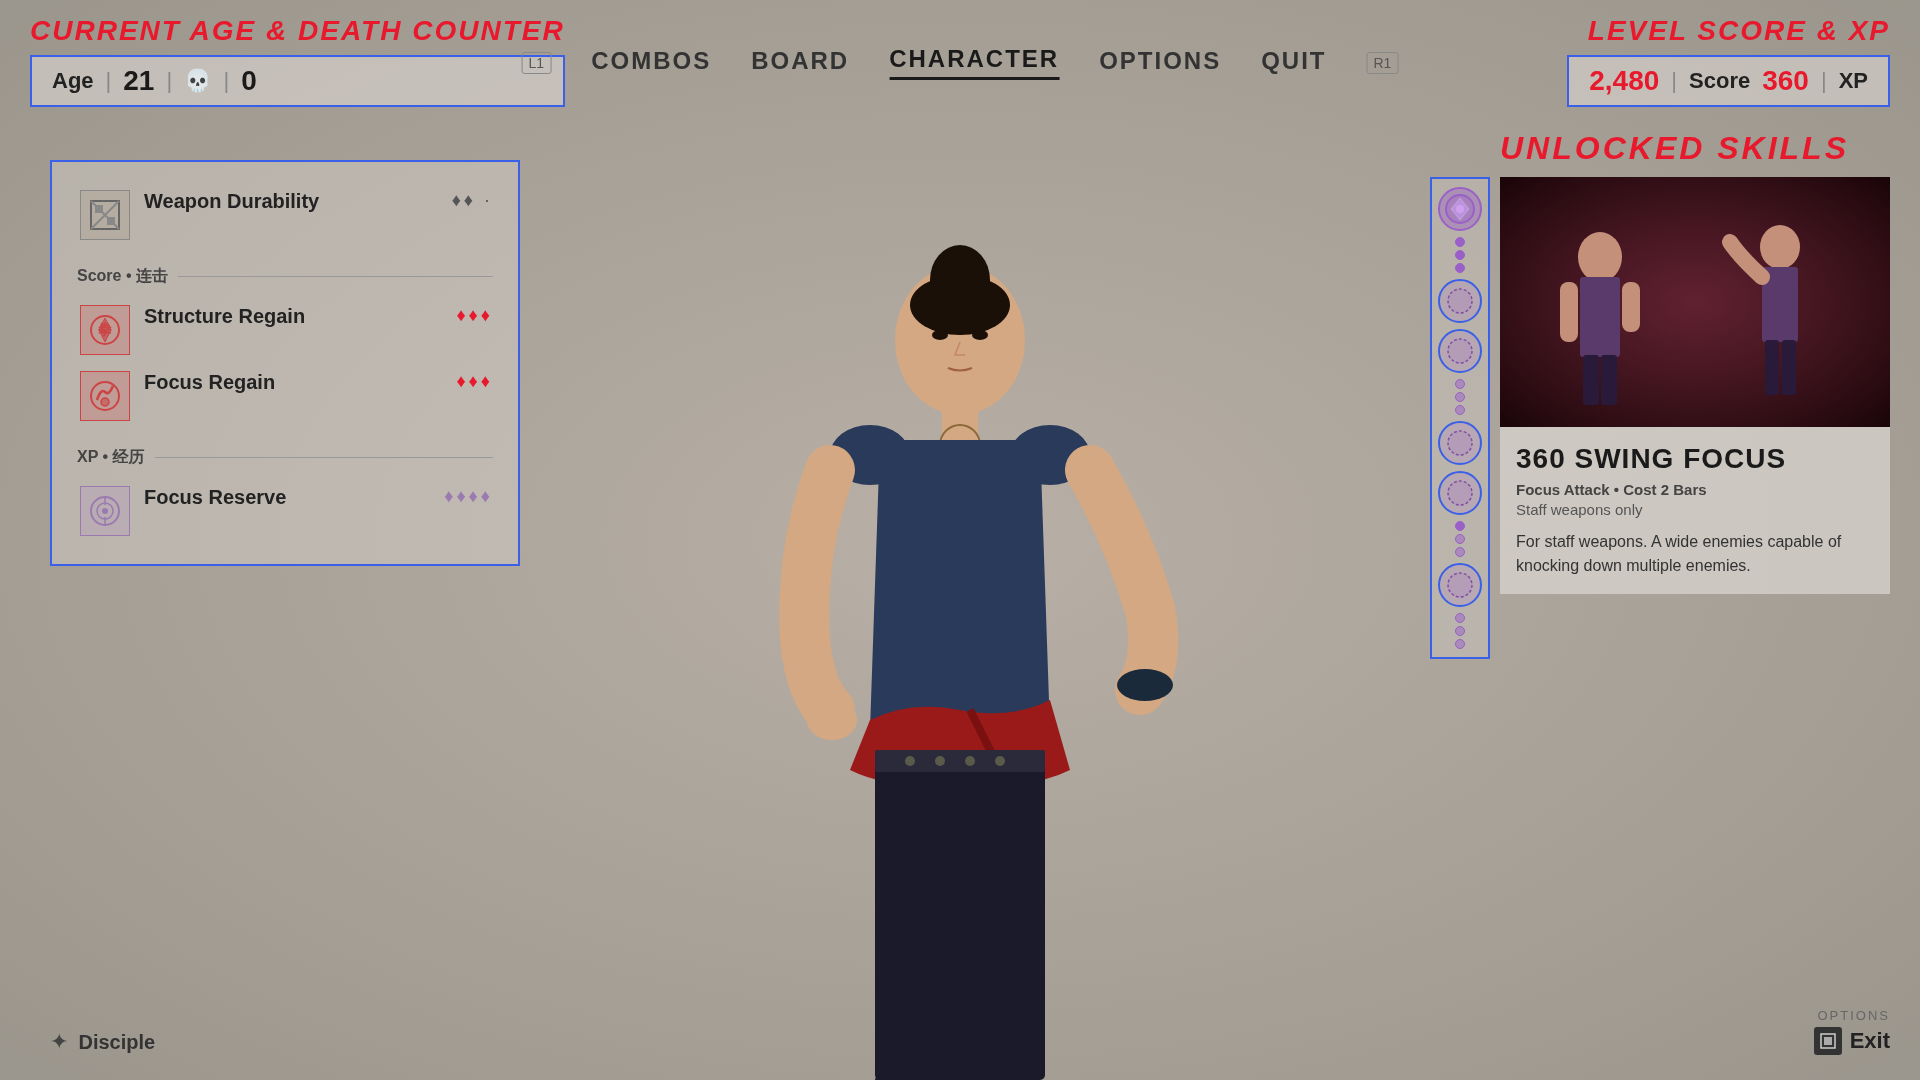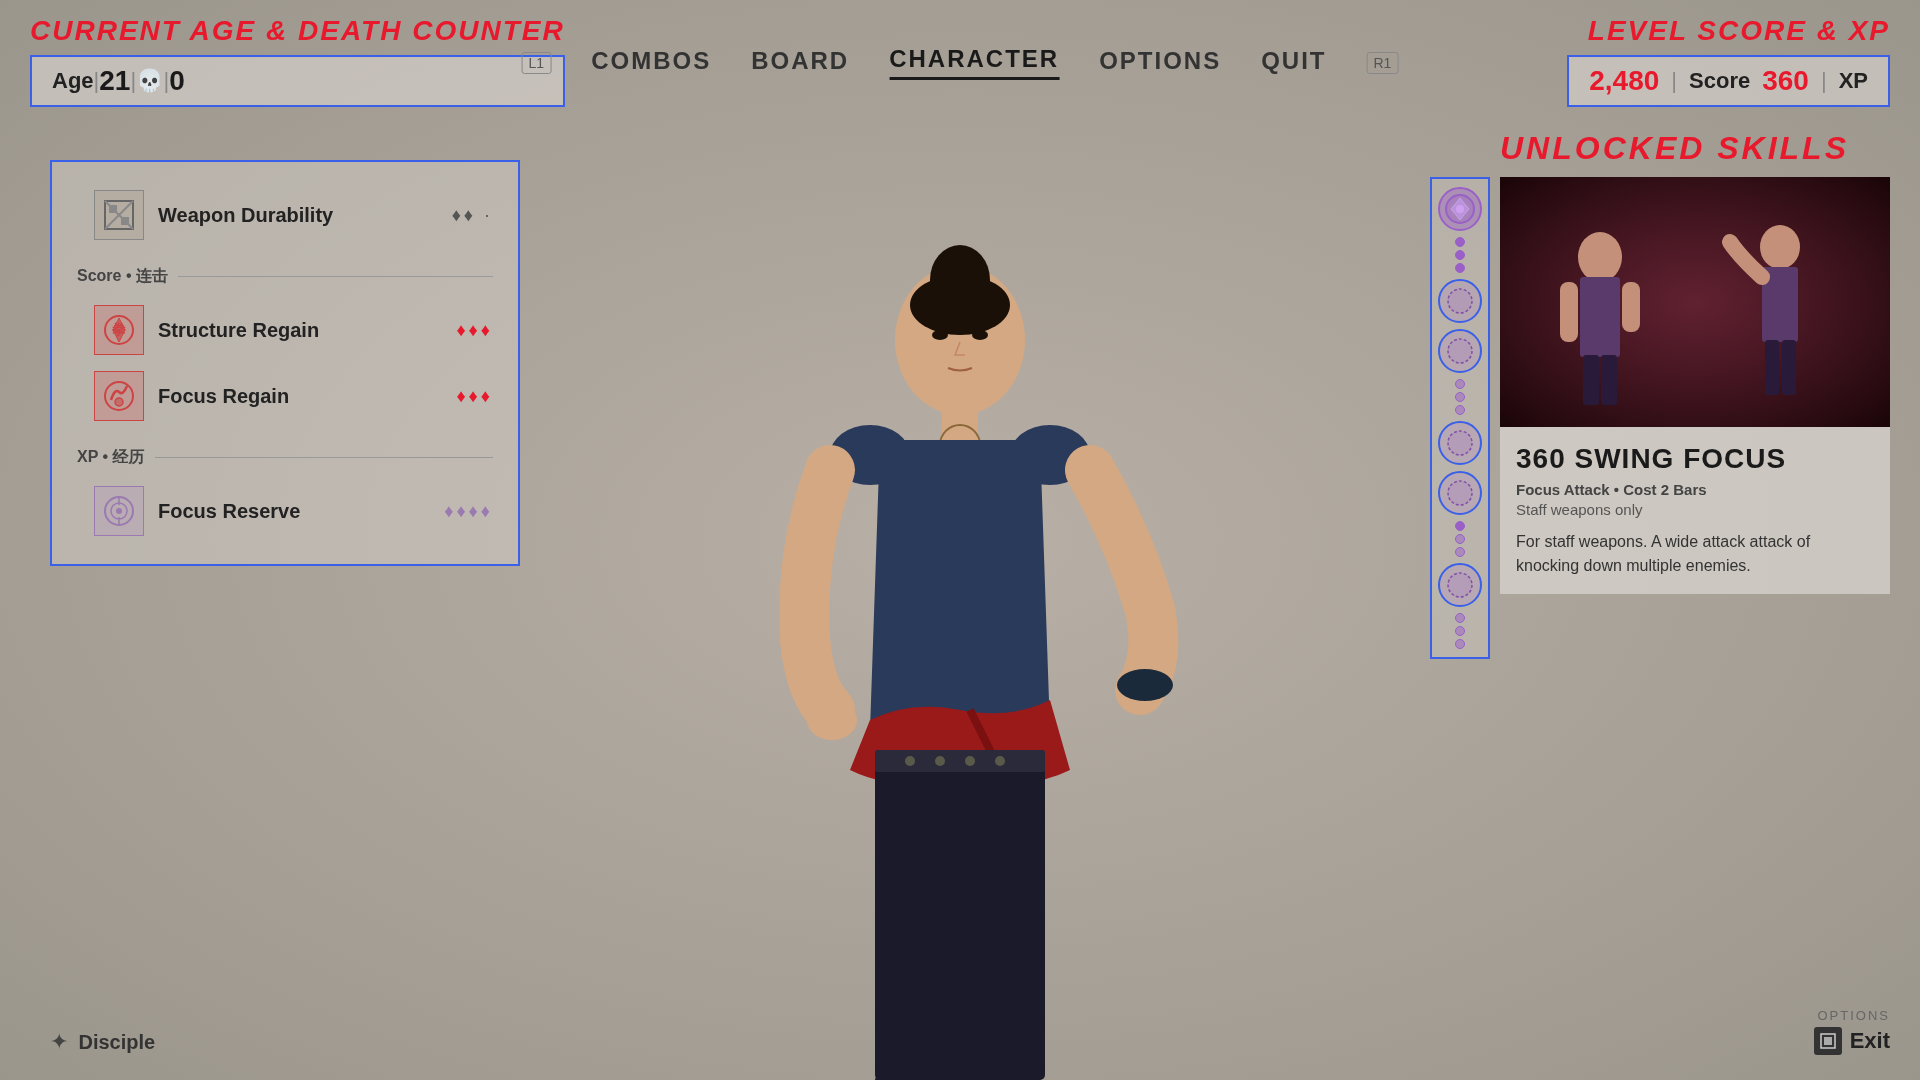--- a/index.html
+++ b/index.html
@@ -44,20 +44,21 @@
       letter-spacing: 2px;
       text-transform: uppercase;
       margin-bottom: 8px;
     }
 
     .age-death-box {
       border: 2px solid #3a5fe8;
       padding: 8px 20px;
       display: flex;
       align-items: center;
+      gap: 12px;
       background: rgba(220,215,210,0.6);
     }
 
     .age-label {
       color: #222;
       font-size: 22px;
       font-weight: 700;
     }
 
     .age-value {
@@ -192,24 +193,24 @@
     }
 
     .reward-category-line {
       flex: 1;
       height: 1px;
       background: #999;
     }
 
     .reward-item {
       display: flex;
-      align-items: center;
+      align-items: flex-start;
       gap: 14px;
       padding: 8px 0;
-      margin-left: 17px;
+      margin-left: 3px;
     }
 
     .reward-icon {
       width: 50px;
       height: 50px;
       background: rgba(180,170,160,0.8);
       border: 1px solid #888;
       display: flex;
       align-items: center;
       justify-content: center;
@@ -710,21 +711,21 @@
             <path d="M262 100 Q240 80 230 65" stroke="#c4907a" stroke-width="16" fill="none" stroke-linecap="round"></path>
             <rect x="265" y="163" width="14" height="55" fill="#2a1a3a" rx="3"></rect>
             <rect x="282" y="163" width="14" height="55" fill="#2a1a3a" rx="3"></rect>
           </svg>
         </div>
 
         <div class="skill-info-box">
           <div class="skill-name">360 SWING FOCUS</div>
           <div class="skill-subtitle">Focus Attack • Cost 2 Bars</div>
           <div class="skill-constraint">Staff weapons only</div>
-          <div class="skill-description">For staff weapons. A wide attack attack of knocking down multiple enemies.</div>
+          <div class="skill-description">For staff weapons. A wide enemies capable of knocking down multiple enemies.</div>
         </div>
       </div>
 
     </div>
   </div>
 
   <div class="bottom-left">
     <span class="disciple-icon">✦</span>
     <span class="disciple-label">Disciple</span>
   </div>

